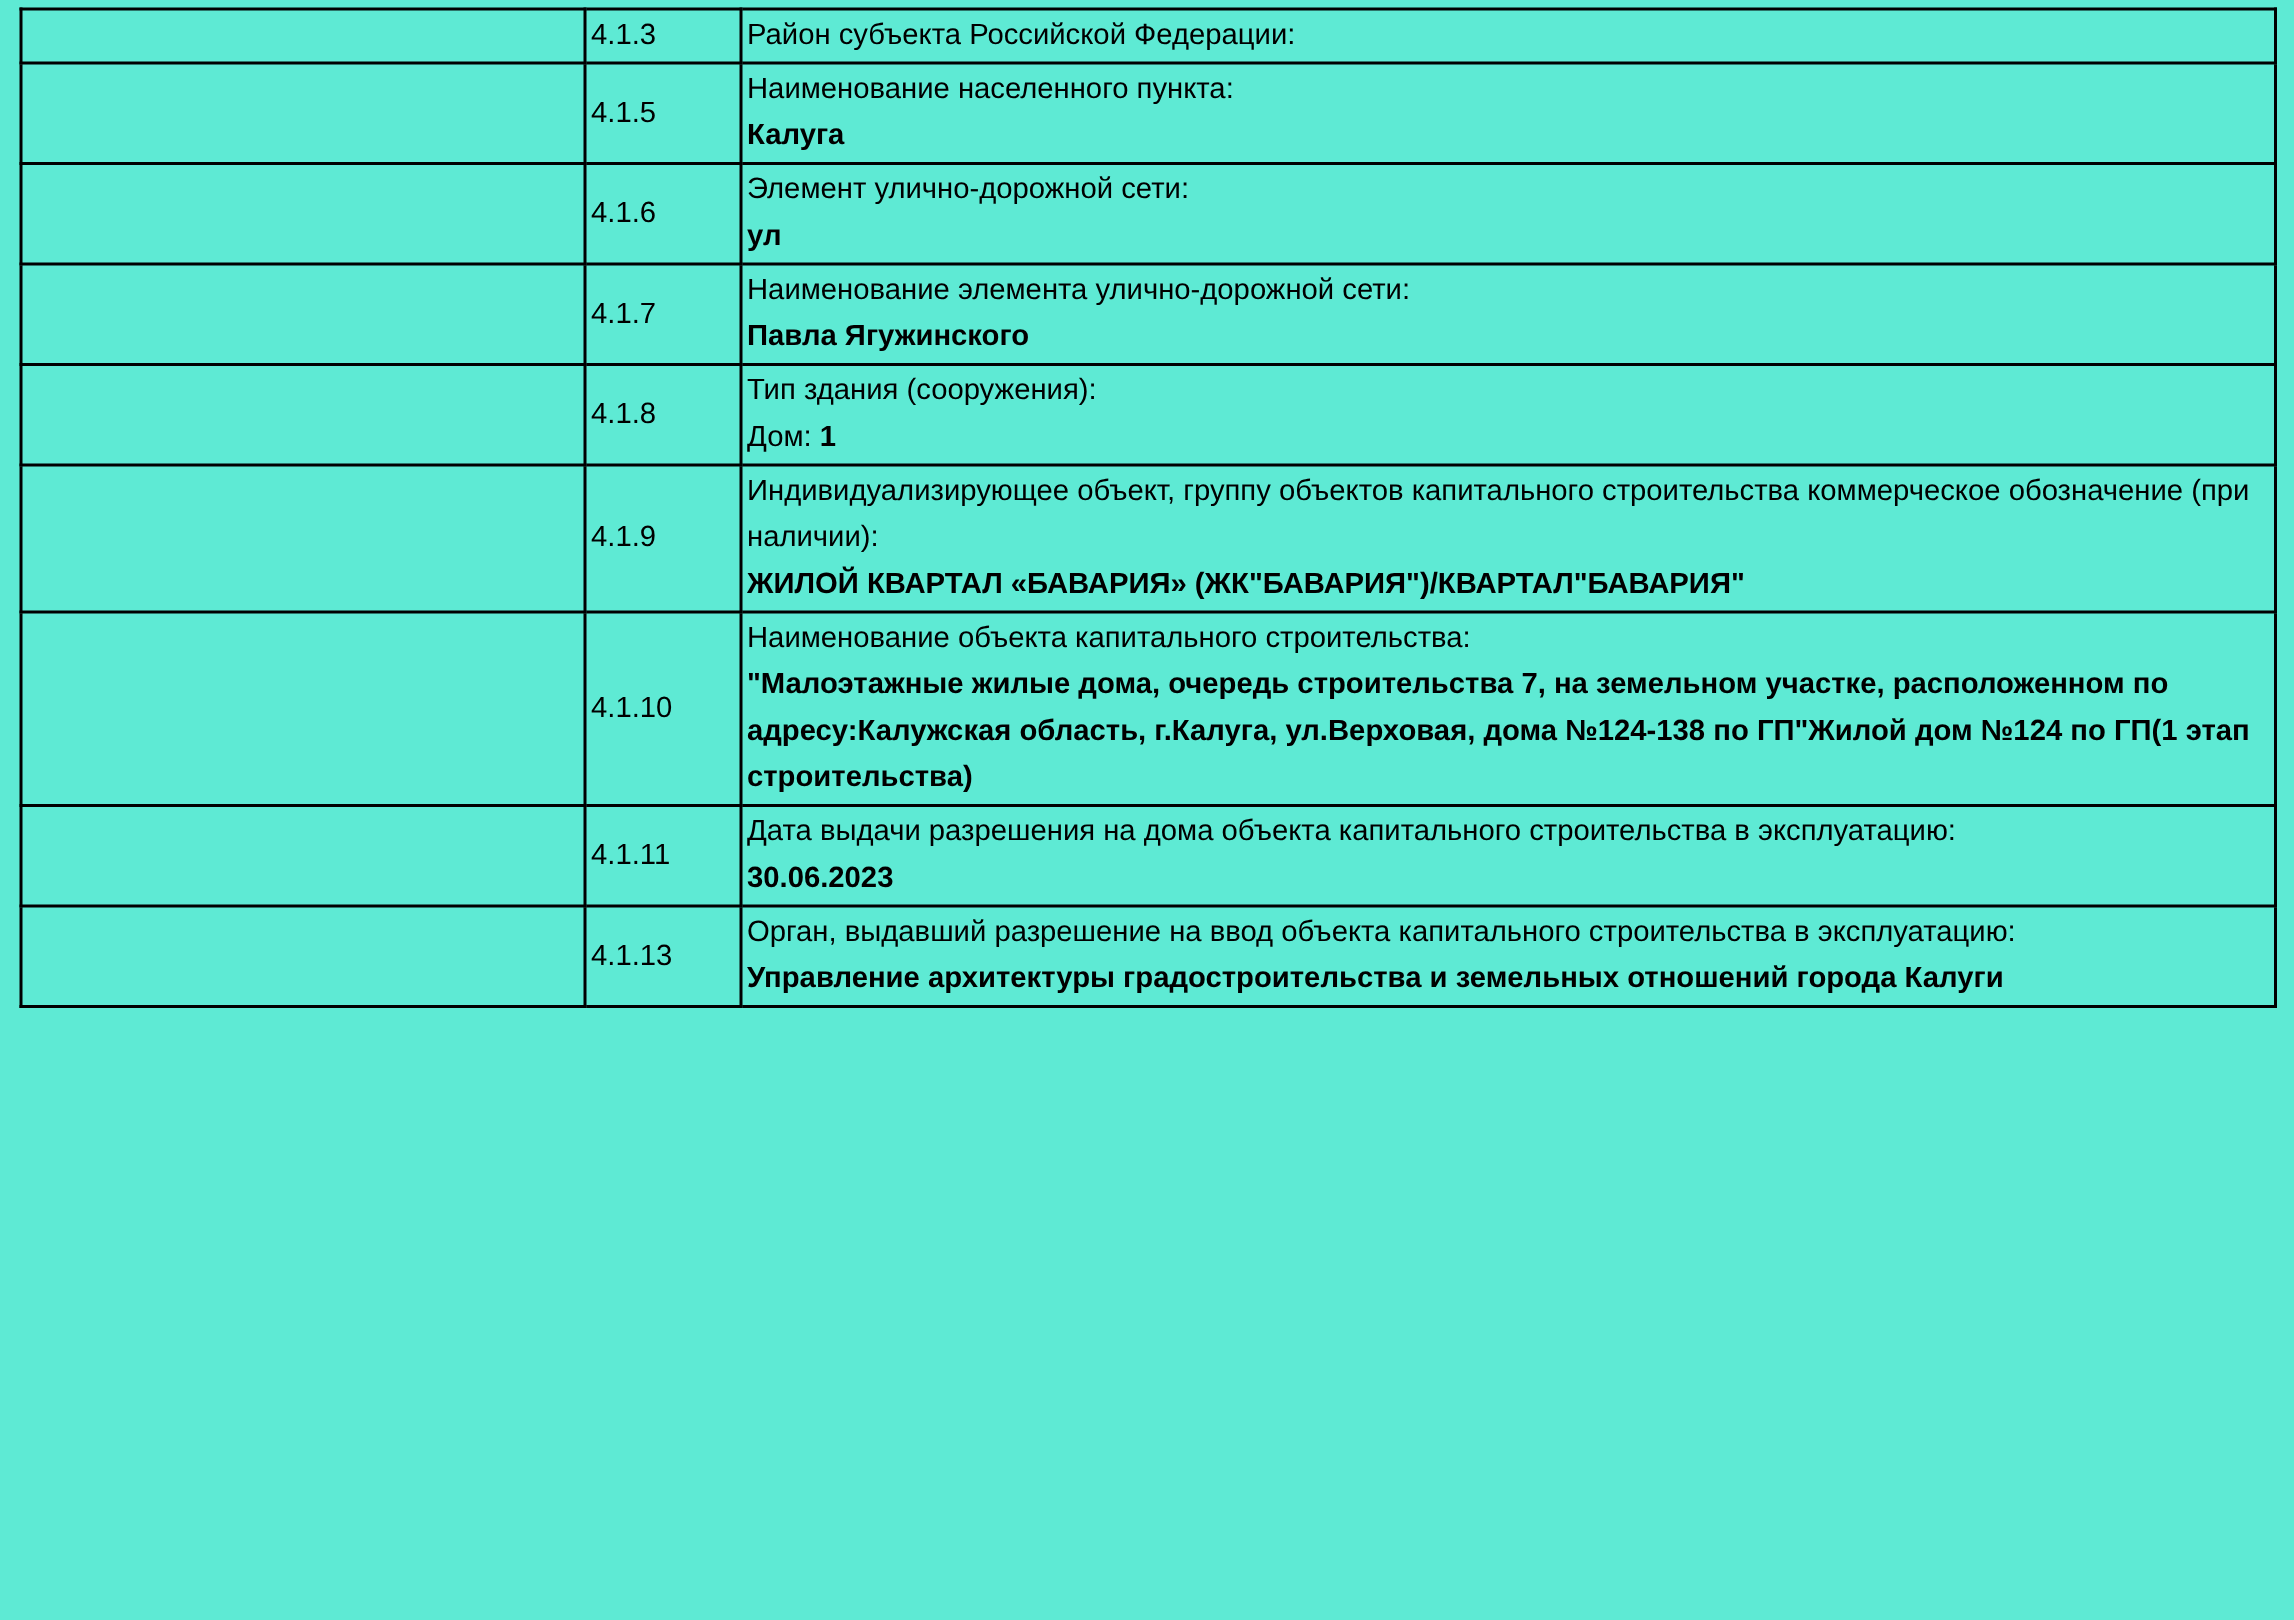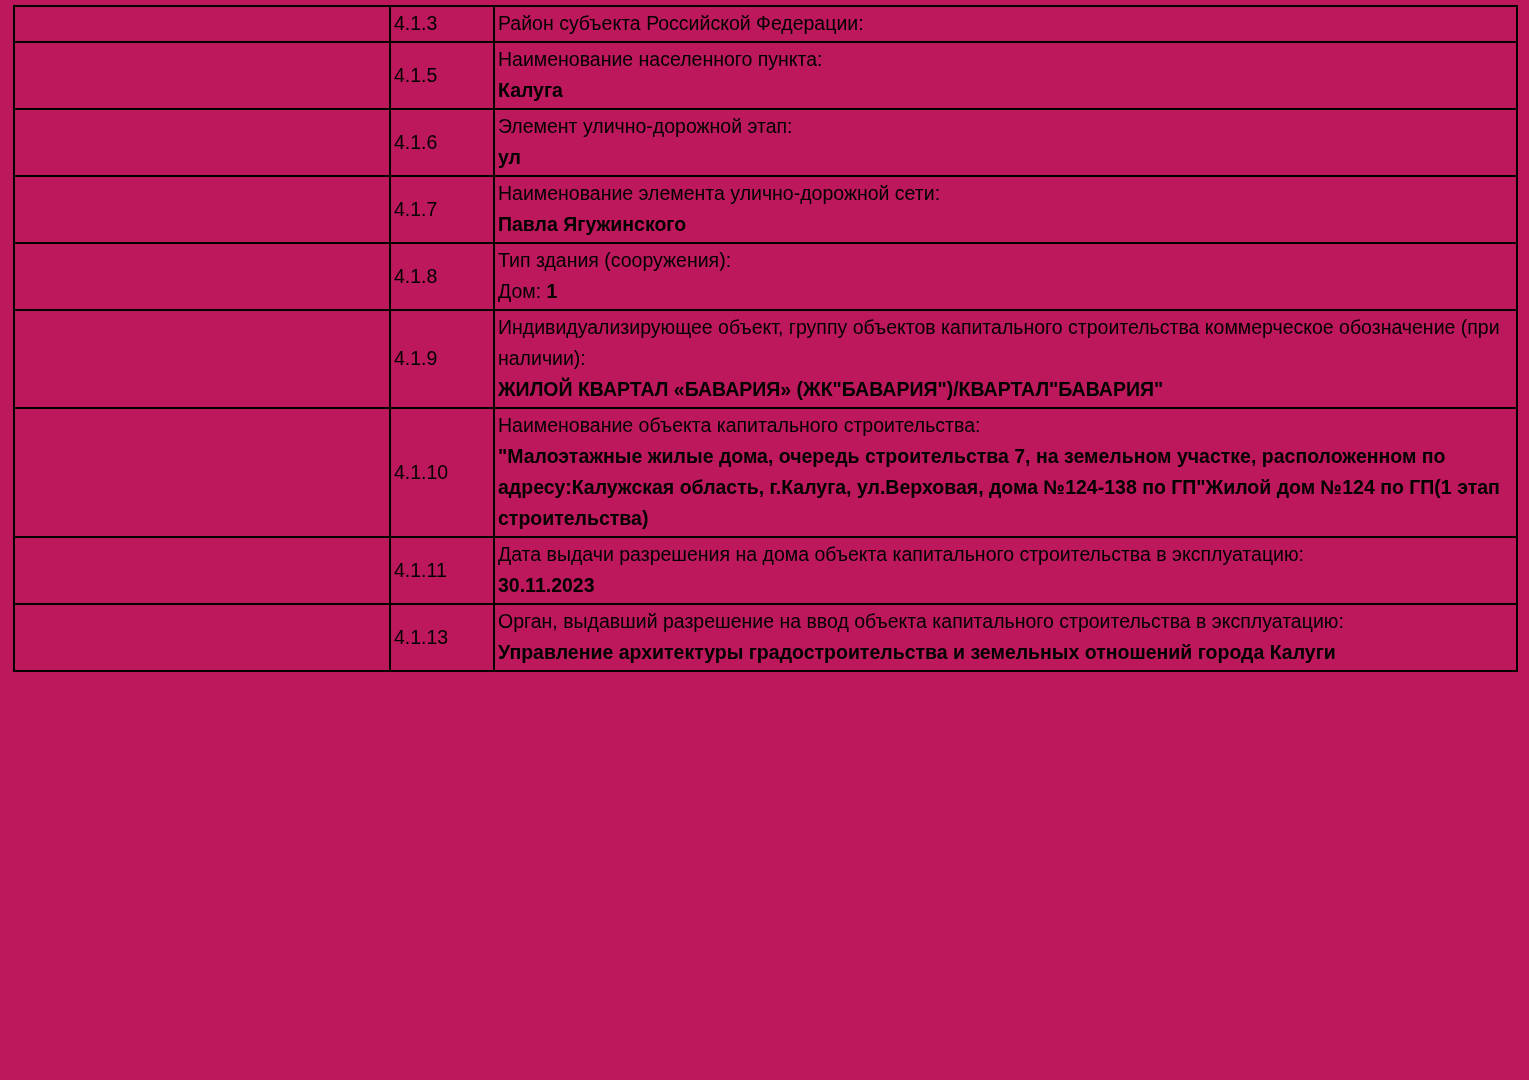--- a/index.html
+++ b/index.html
@@ -6,21 +6,21 @@
     margin: 0;
     padding: 0;
     background: #ffffff;
     font-family: "Liberation Sans", "DejaVu Sans", sans-serif;
     color: #000000;
   }
   .page {
     position: relative;
     width: 1529px;
     height: 1080px;
-    background: #be185d;
+    background: #5eead4;
     overflow: hidden;
   }
   table.doc {
     position: absolute;
     left: 13px;
     top: 5px;
     width: 1503px;
     border-collapse: collapse;
     table-layout: fixed;
   }
@@ -76,21 +76,21 @@
     <td class="cell-content">
       <div class="field-label">Наименование населенного пункта:</div>
       <div class="field-value"><span class="prefix"></span><span class="val">Калуга</span></div>
     </td>
   </tr>
 
   <tr>
     <td class="cell-empty"></td>
     <td class="cell-num">4.1.6</td>
     <td class="cell-content">
-      <div class="field-label">Элемент улично-дорожной этап:</div>
+      <div class="field-label">Элемент улично-дорожной сети:</div>
       <div class="field-value"><span class="prefix"></span><span class="val">ул</span></div>
     </td>
   </tr>
 
   <tr>
     <td class="cell-empty"></td>
     <td class="cell-num">4.1.7</td>
     <td class="cell-content">
       <div class="field-label">Наименование элемента улично-дорожной сети:</div>
       <div class="field-value"><span class="prefix"></span><span class="val">Павла Ягужинского</span></div>
@@ -122,21 +122,21 @@
       <div class="field-label">Наименование объекта капитального строительства:</div>
       <div class="field-value"><span class="prefix"></span><span class="val">"Малоэтажные жилые дома, очередь строительства 7, на земельном участке, расположенном по адресу:Калужская область, г.Калуга, ул.Верховая, дома №124-138 по ГП"Жилой дом №124 по ГП(1 этап строительства)</span></div>
     </td>
   </tr>
 
   <tr>
     <td class="cell-empty"></td>
     <td class="cell-num">4.1.11</td>
     <td class="cell-content">
       <div class="field-label">Дата выдачи разрешения на дома объекта капитального строительства в эксплуатацию:</div>
-      <div class="field-value"><span class="prefix"></span><span class="val">30.11.2023</span></div>
+      <div class="field-value"><span class="prefix"></span><span class="val">30.06.2023</span></div>
     </td>
   </tr>
 
 
   <tr>
     <td class="cell-empty"></td>
     <td class="cell-num">4.1.13</td>
     <td class="cell-content">
       <div class="field-label">Орган, выдавший разрешение на ввод объекта капитального строительства в эксплуатацию:</div>
       <div class="field-value"><span class="prefix"></span><span class="val">Управление архитектуры градостроительства и земельных отношений города Калуги</span></div>

